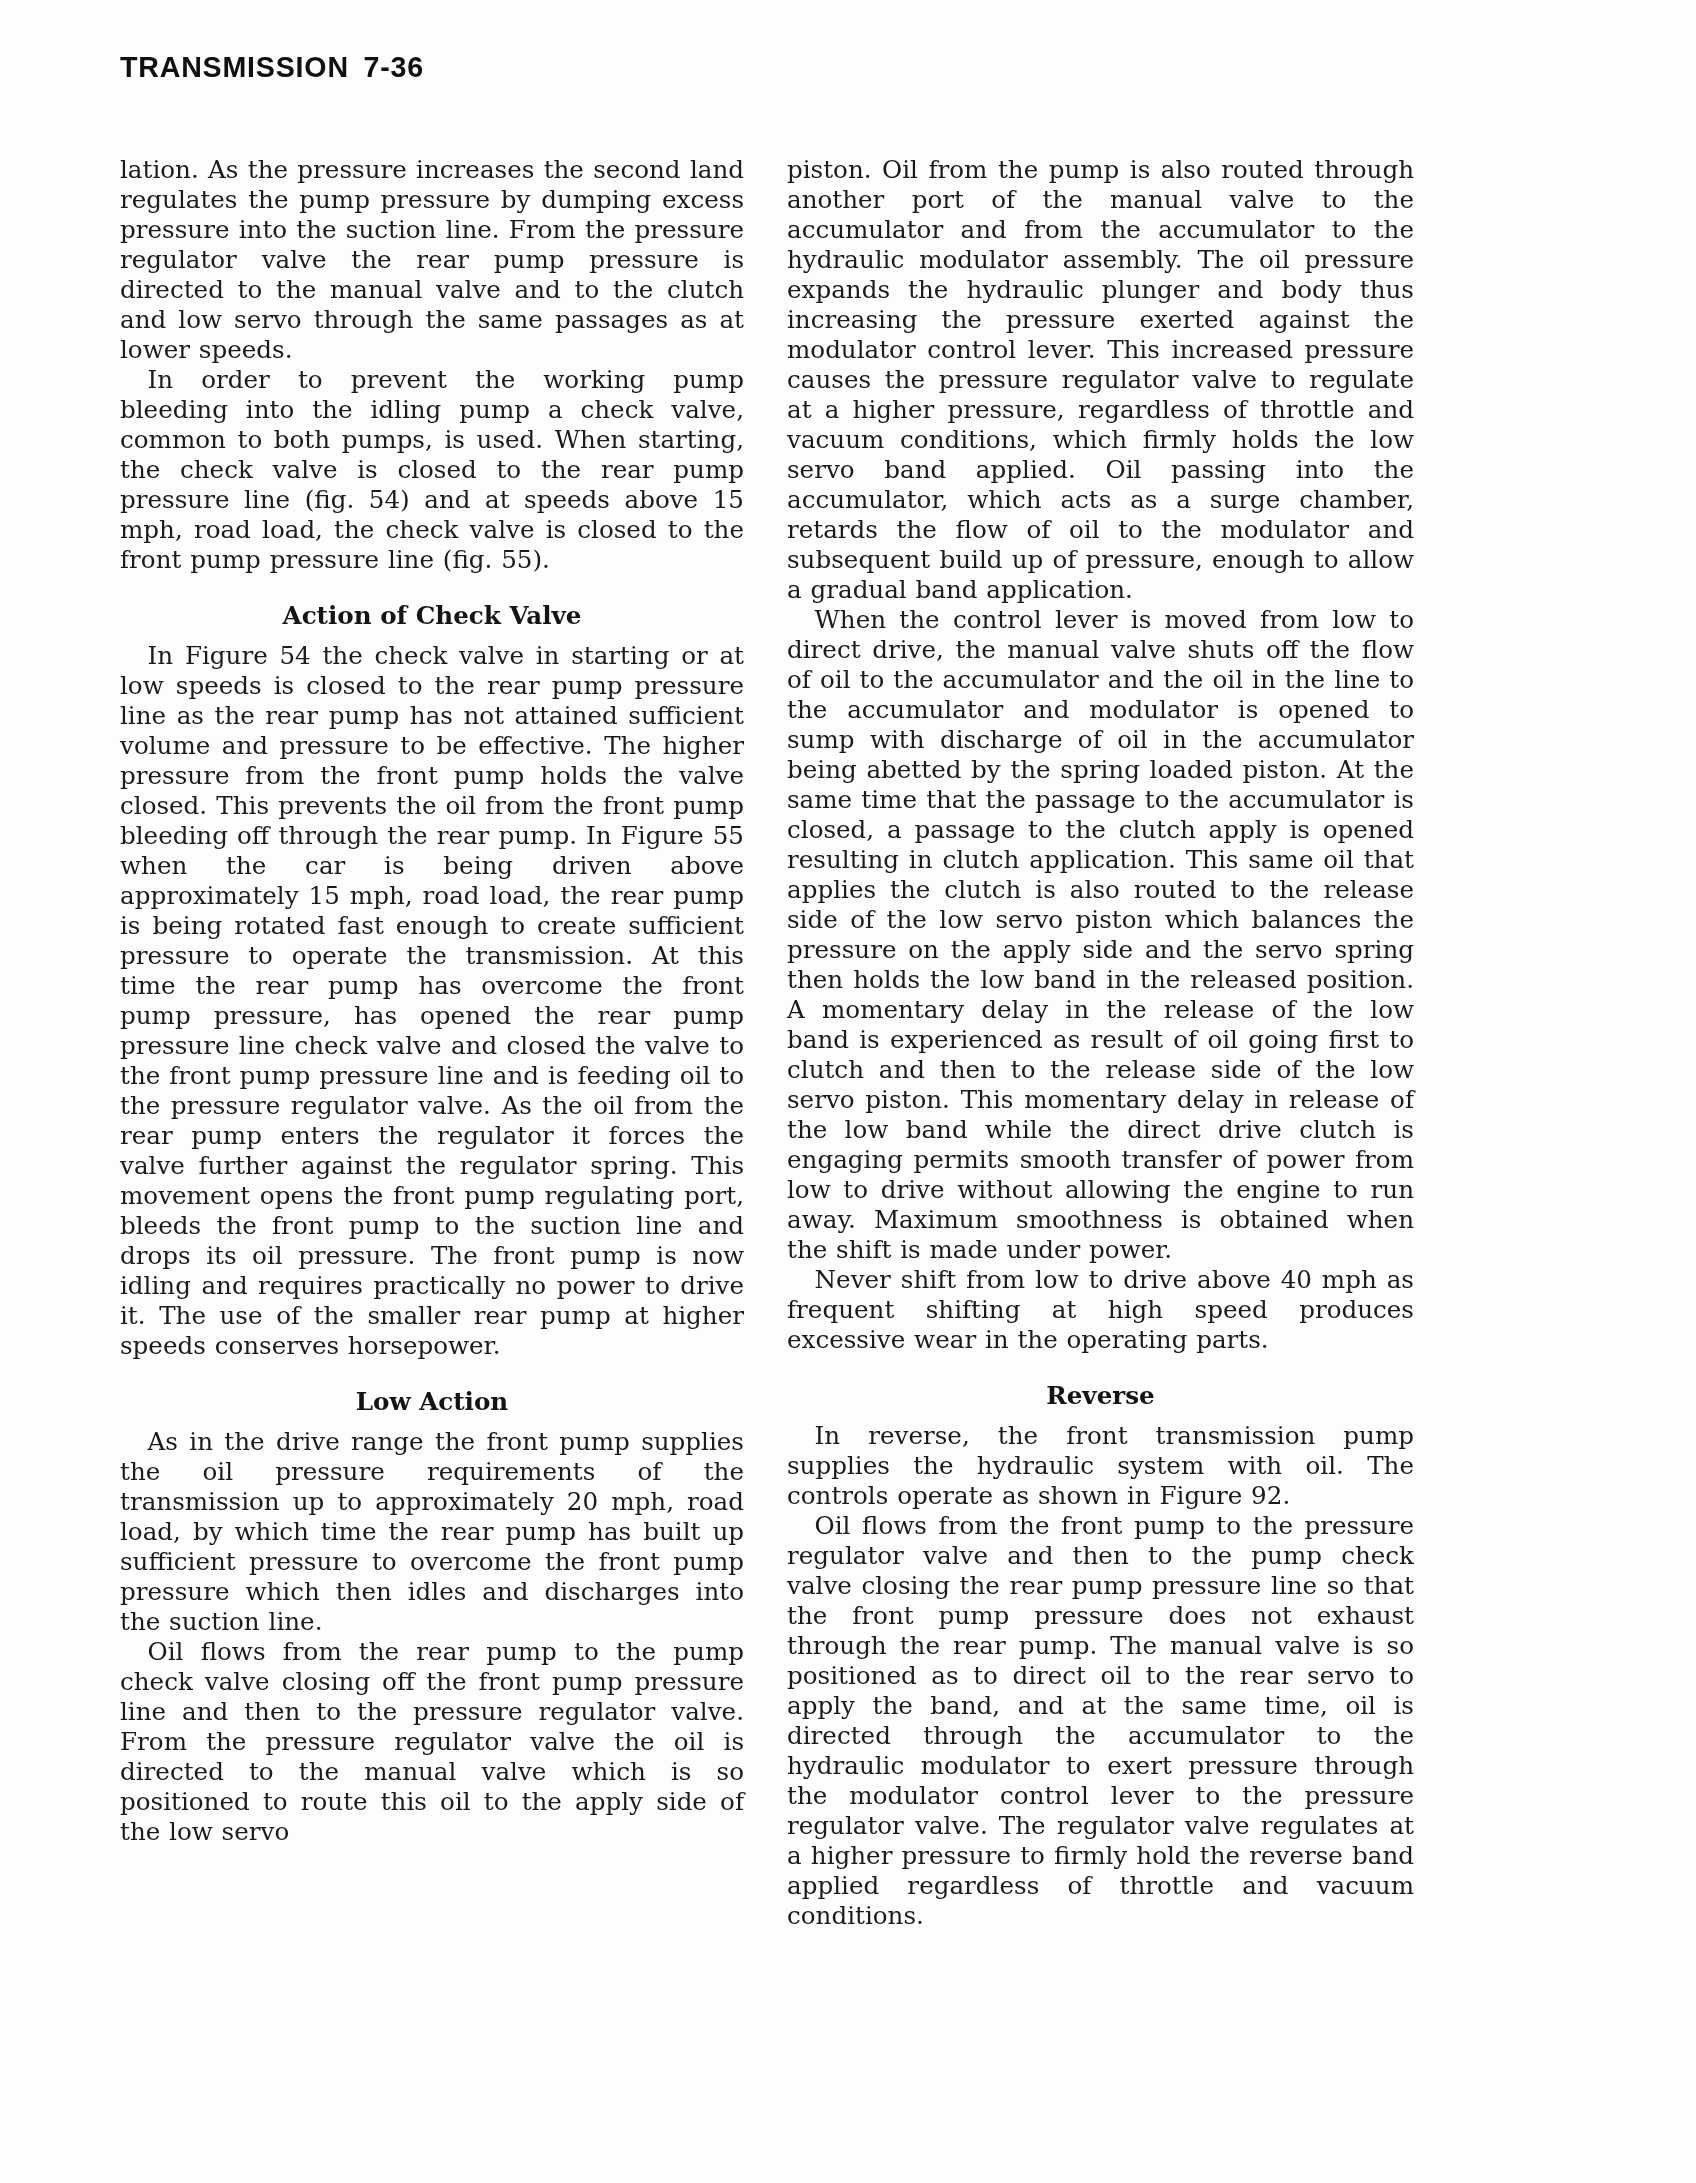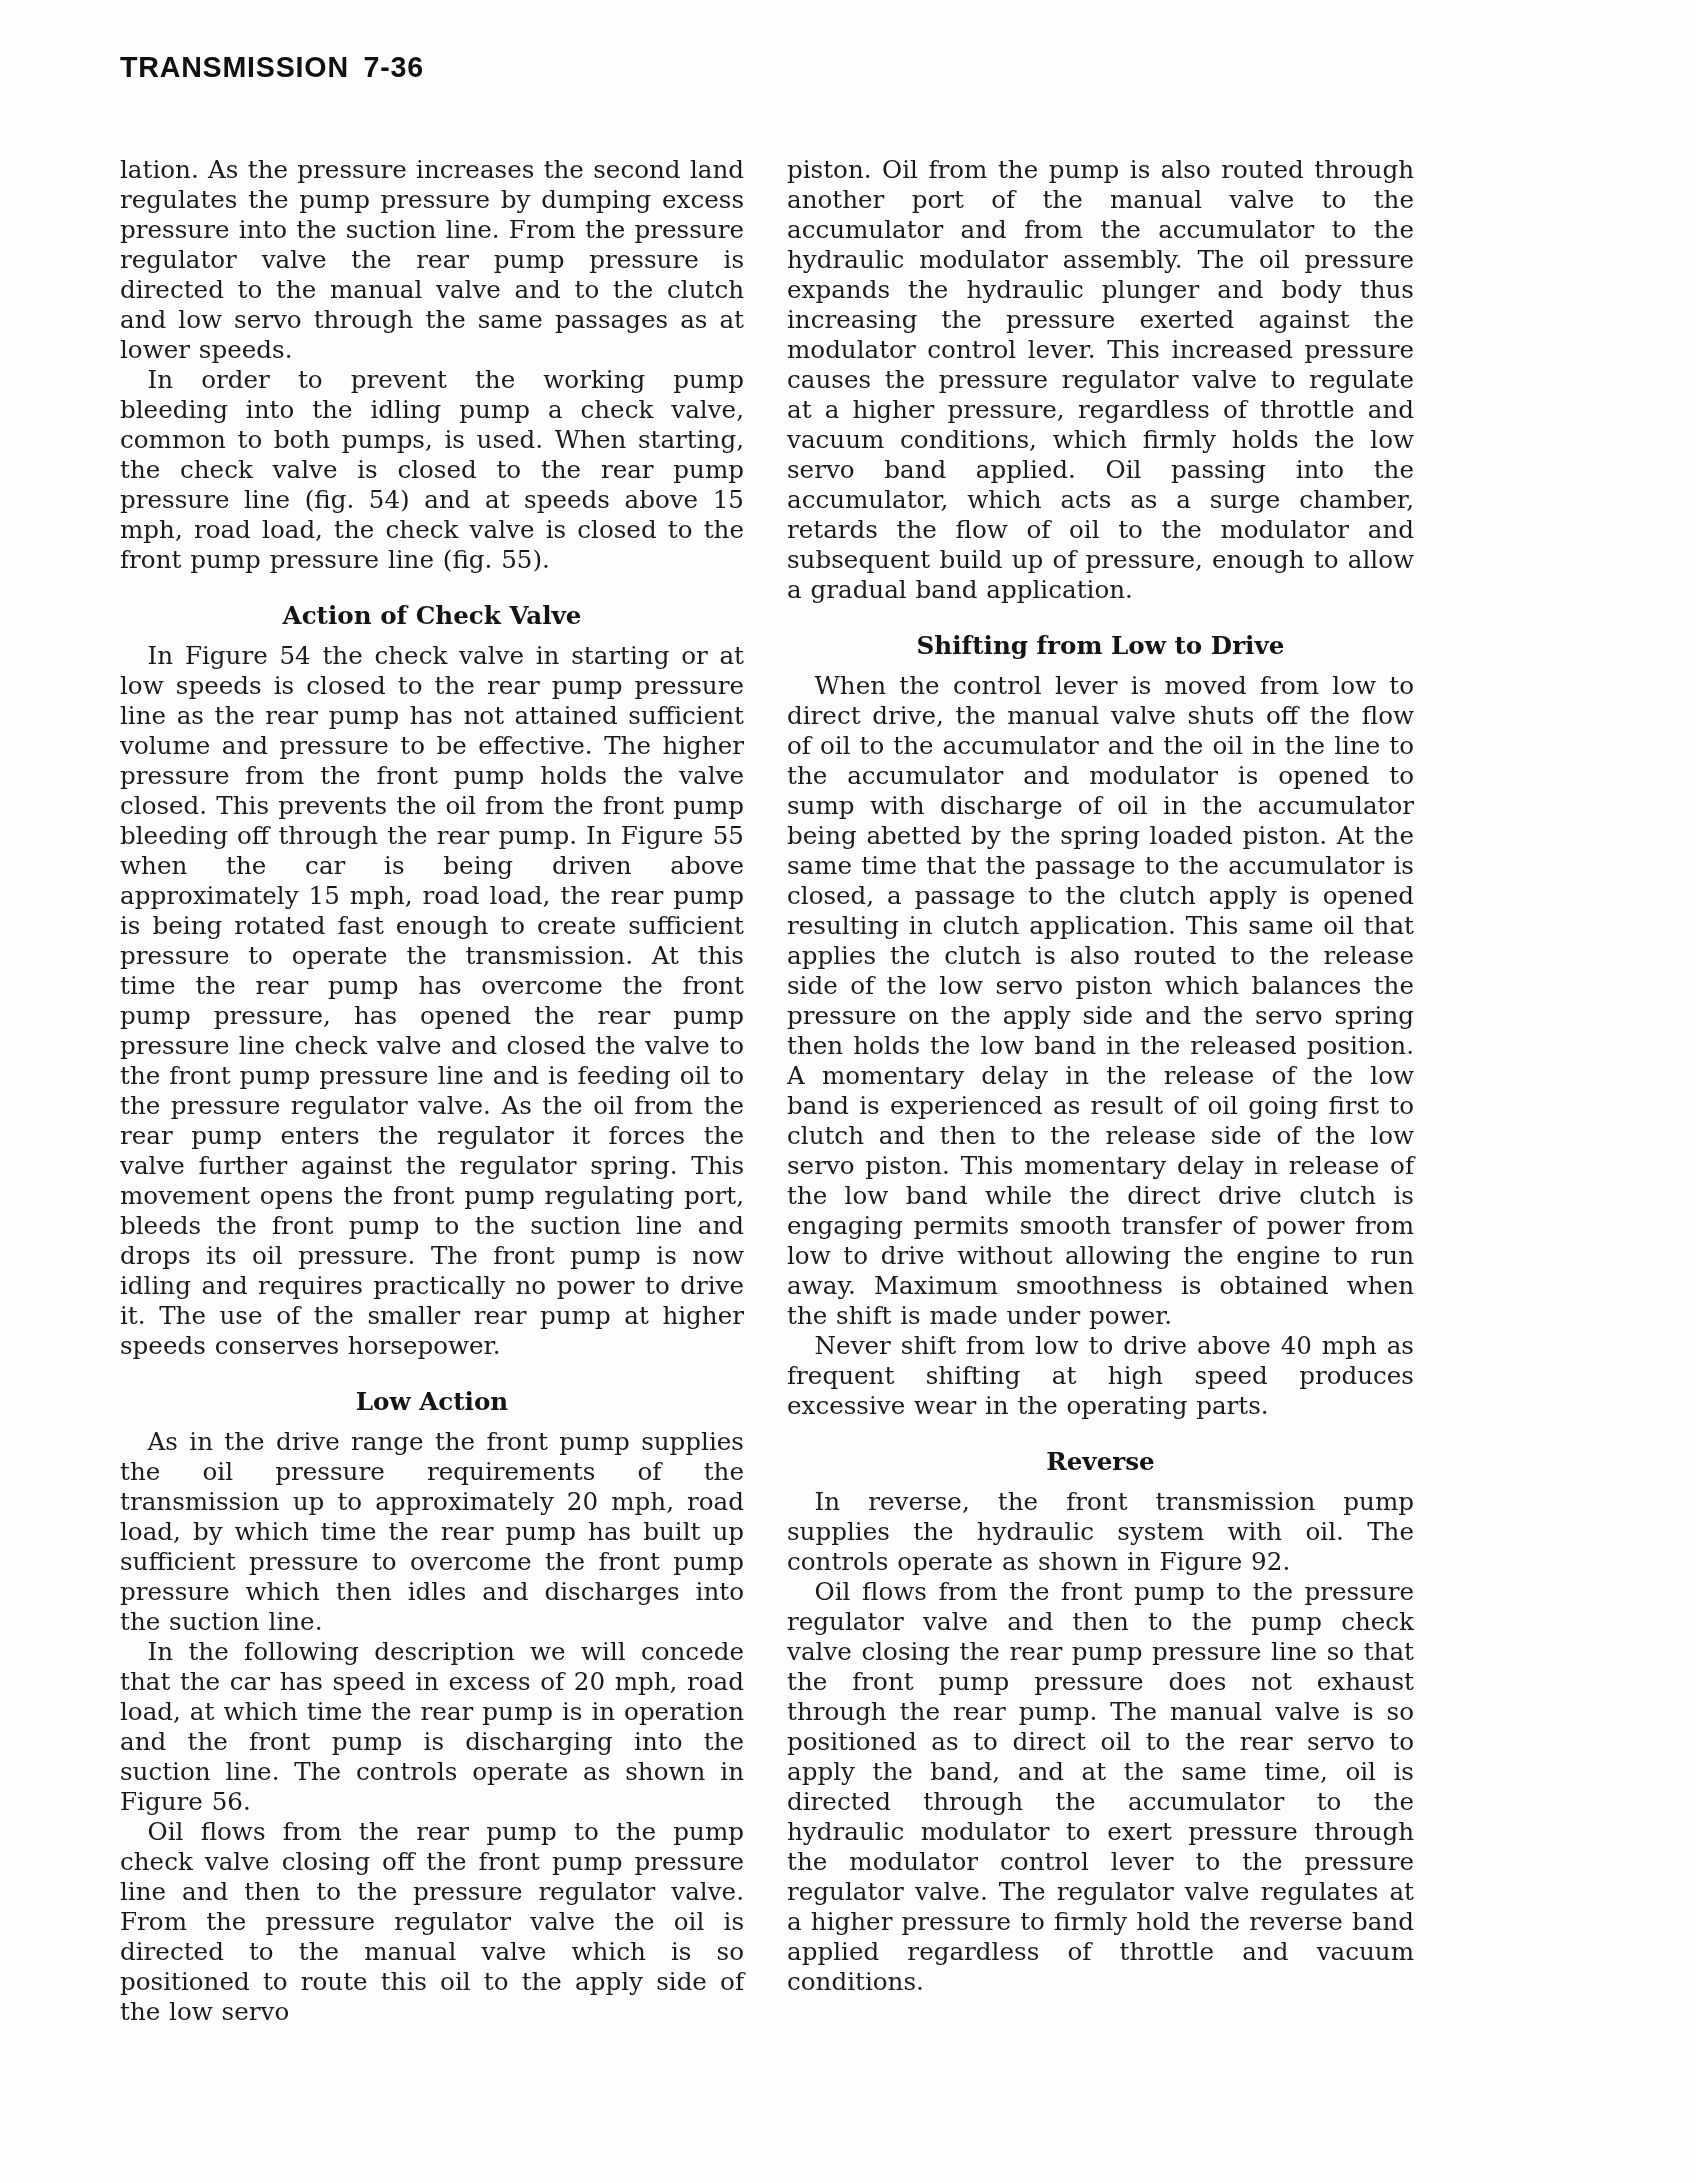--- a/index.html
+++ b/index.html
@@ -77,27 +77,25 @@
 
   <div class="columns">
 
     <div class="col left">
       <p class="body no-indent">lation. As the pressure increases the second land regulates the pump pressure by dumping excess pressure into the suction line. From the pressure regulator valve the rear pump pressure is directed to the manual valve and to the clutch and low servo through the same passages as at lower speeds.</p>
       <p class="body">In order to prevent the working pump bleeding into the idling pump a check valve, common to both pumps, is used. When starting, the check valve is closed to the rear pump pressure line (fig. 54) and at speeds above 15 mph, road load, the check valve is closed to the front pump pressure line (fig. 55).</p>
       <h3 class="section-heading">Action of Check Valve</h3>
       <p class="body">In Figure 54 the check valve in starting or at low speeds is closed to the rear pump pressure line as the rear pump has not attained sufficient volume and pressure to be effective. The higher pressure from the front pump holds the valve closed. This prevents the oil from the front pump bleeding off through the rear pump. In Figure 55 when the car is being driven above approximately 15 mph, road load, the rear pump is being rotated fast enough to create sufficient pressure to operate the transmission. At this time the rear pump has overcome the front pump pressure, has opened the rear pump pressure line check valve and closed the valve to the front pump pressure line and is feeding oil to the pressure regulator valve. As the oil from the rear pump enters the regulator it forces the valve further against the regulator spring. This movement opens the front pump regulating port, bleeds the front pump to the suction line and drops its oil pressure. The front pump is now idling and requires practically no power to drive it. The use of the smaller rear pump at higher speeds conserves horsepower.</p>
       <h3 class="section-heading">Low Action</h3>
       <p class="body">As in the drive range the front pump supplies the oil pressure requirements of the transmission up to approximately 20 mph, road load, by which time the rear pump has built up sufficient pressure to overcome the front pump pressure which then idles and discharges into the suction line.</p>
-      <p class="body">In the following description we will concede that the car has speed in excess of 20 mph, road load, at which time the rear pump is in operation and the front pump is discharging into the suction line. The controls operate as shown in Figure 56.</p>
       <p class="body">Oil flows from the rear pump to the pump check valve closing off the front pump pressure line and then to the pressure regulator valve. From the pressure regulator valve the oil is directed to the manual valve which is so positioned to route this oil to the apply side of the low servo</p>
     </div>
 
     <div class="col right">
       <p class="body no-indent">piston. Oil from the pump is also routed through another port of the manual valve to the accumulator and from the accumulator to the hydraulic modulator assembly. The oil pressure expands the hydraulic plunger and body thus increasing the pressure exerted against the modulator control lever. This increased pressure causes the pressure regulator valve to regulate at a higher pressure, regardless of throttle and vacuum conditions, which firmly holds the low servo band applied. Oil passing into the accumulator, which acts as a surge chamber, retards the flow of oil to the modulator and subsequent build up of pressure, enough to allow a gradual band application.</p>
-      <h3 class="section-heading">Shifting from Low to Drive</h3>
       <p class="body">When the control lever is moved from low to direct drive, the manual valve shuts off the flow of oil to the accumulator and the oil in the line to the accumulator and modulator is opened to sump with discharge of oil in the accumulator being abetted by the spring loaded piston. At the same time that the passage to the accumulator is closed, a passage to the clutch apply is opened resulting in clutch application. This same oil that applies the clutch is also routed to the release side of the low servo piston which balances the pressure on the apply side and the servo spring then holds the low band in the released position. A momentary delay in the release of the low band is experienced as result of oil going first to clutch and then to the release side of the low servo piston. This momentary delay in release of the low band while the direct drive clutch is engaging permits smooth transfer of power from low to drive without allowing the engine to run away. Maximum smoothness is obtained when the shift is made under power.</p>
       <p class="body">Never shift from low to drive above 40 mph as frequent shifting at high speed produces excessive wear in the operating parts.</p>
       <h3 class="section-heading">Reverse</h3>
       <p class="body">In reverse, the front transmission pump supplies the hydraulic system with oil. The controls operate as shown in Figure 92.</p>
       <p class="body">Oil flows from the front pump to the pressure regulator valve and then to the pump check valve closing the rear pump pressure line so that the front pump pressure does not exhaust through the rear pump. The manual valve is so positioned as to direct oil to the rear servo to apply the band, and at the same time, oil is directed through the accumulator to the hydraulic modulator to exert pressure through the modulator control lever to the pressure regulator valve. The regulator valve regulates at a higher pressure to firmly hold the reverse band applied regardless of throttle and vacuum conditions.</p>
     </div>
 
   </div>
 </div>
 

